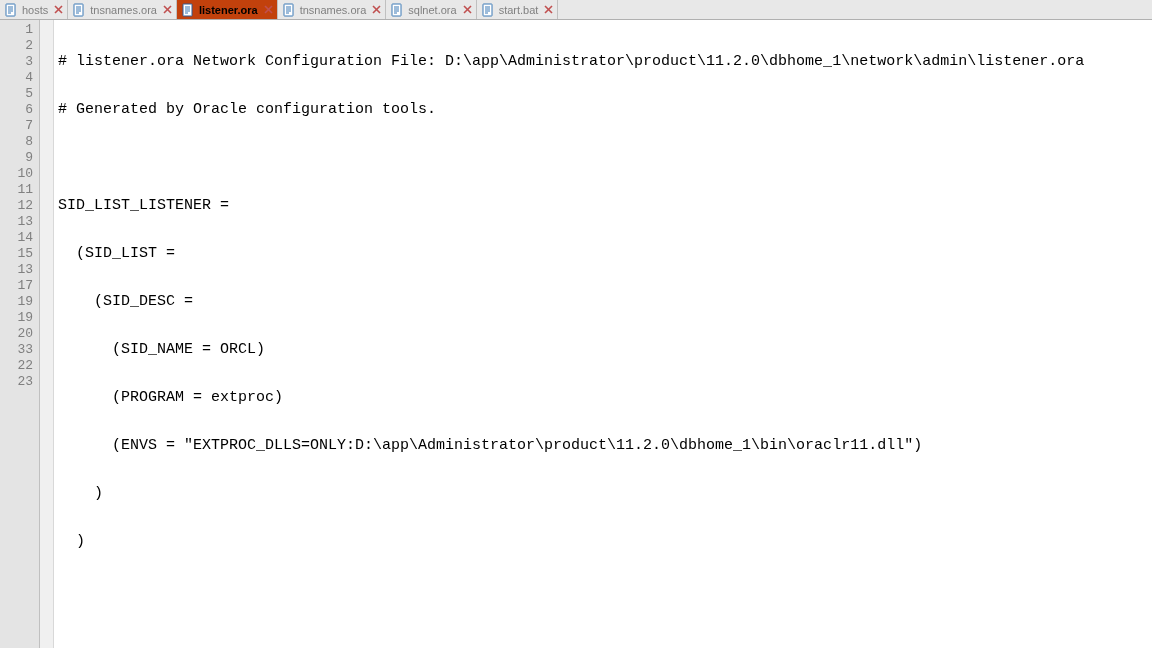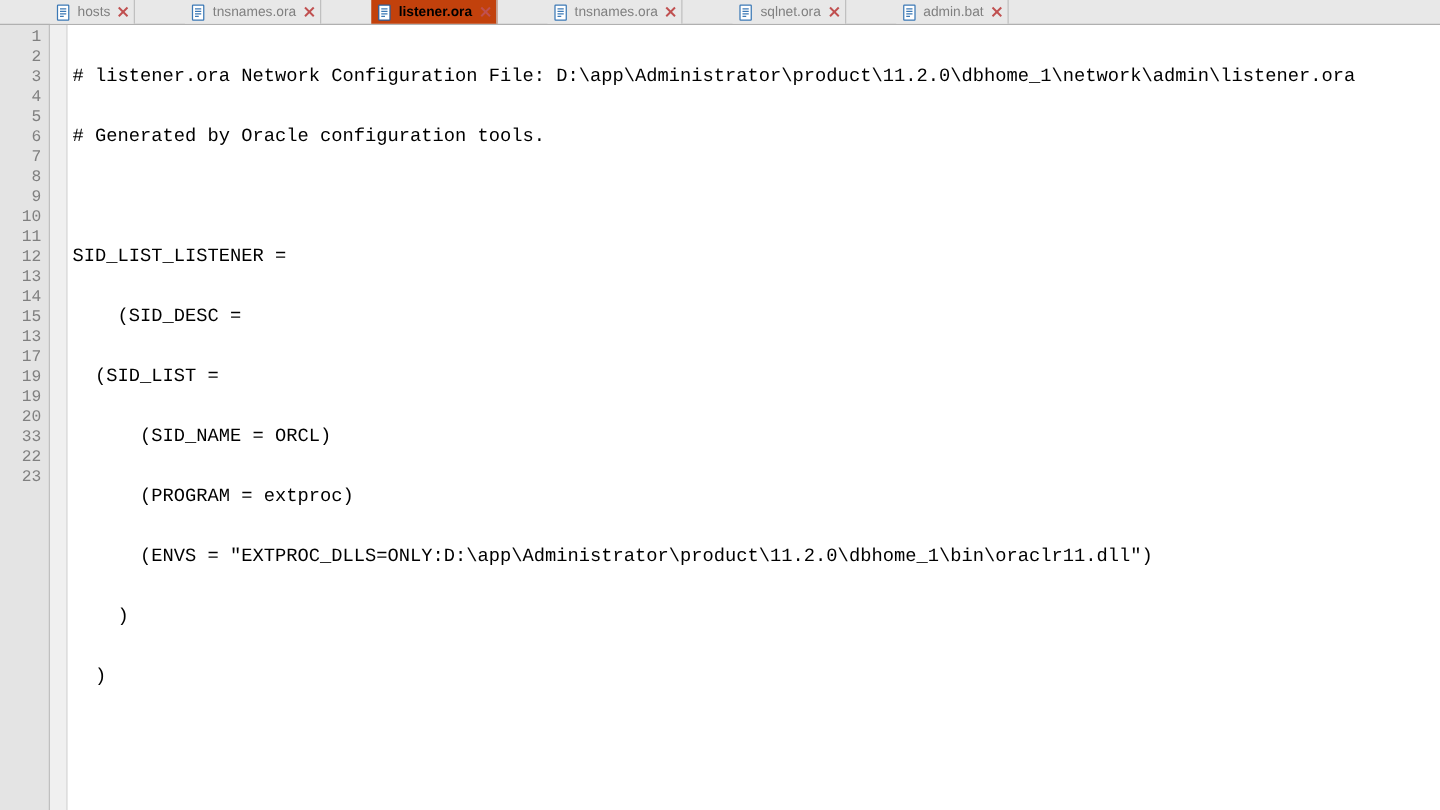--- a/index.html
+++ b/index.html
@@ -23,21 +23,20 @@
     align-items: center;
     padding: 0 4px 0 4px;
     border-right: 1px solid #c0c0c0;
     background: #e8e8e8;
     color: #808080;
     font-family: "Segoe UI", Tahoma, sans-serif;
     font-size: 11px;
     gap: 4px;
     cursor: pointer;
     white-space: nowrap;
-    margin-left: 40px;
   }
   .tab.active {
     background: #c2410c;
     color: #000000;
     font-weight: bold;
   }
   .tab .file-icon {
     width: 14px; height: 14px;
     display: inline-flex;
     align-items: center; justify-content: center;
@@ -183,21 +182,21 @@
     <div class="tab">
       <span class="file-icon">
         <svg width="14" height="14" viewBox="0 0 14 14">
   <rect class="page" x="2" y="1" width="9" height="12" rx="0.5" stroke-width="1"></rect>
   <polyline class="lines" points="4,4 9,4" stroke-width="1"></polyline>
   <polyline class="lines" points="4,6 9,6" stroke-width="1"></polyline>
   <polyline class="lines" points="4,8 9,8" stroke-width="1"></polyline>
   <polyline class="lines" points="4,10 7,10" stroke-width="1"></polyline>
 </svg>
       </span>
-      <span>admin.bat</span>
+      <span>start.bat</span>
       <span class="close-icon">
         <svg width="9" height="9" viewBox="0 0 9 9">
   <line x1="1" y1="1" x2="8" y2="8" stroke-width="1.6"></line>
   <line x1="8" y1="1" x2="1" y2="8" stroke-width="1.6"></line>
 </svg>
       </span>
     </div>
   </div>
 
 <div class="editor-area">
@@ -225,22 +224,22 @@
     <div>33</div>
     <div>22</div>
     <div>23</div>
   </div>
   <div class="fold-col"></div>
   <div class="code">
     <div class="code-line"># listener.ora Network Configuration File: D:\app\Administrator\product\11.2.0\dbhome_1\network\admin\listener.ora</div>
     <div class="code-line"># Generated by Oracle configuration tools.</div>
     <div class="code-line"></div>
     <div class="code-line">SID_LIST_LISTENER =</div>
+    <div class="code-line">  (SID_LIST =</div>
     <div class="code-line">    (SID_DESC =</div>
-    <div class="code-line">  (SID_LIST =</div>
     <div class="code-line">      (SID_NAME = ORCL)</div>
     <div class="code-line">      (PROGRAM = extproc)</div>
     <div class="code-line">      (ENVS = "EXTPROC_DLLS=ONLY:D:\app\Administrator\product\11.2.0\dbhome_1\bin\oraclr11.dll")</div>
     <div class="code-line">    )</div>
     <div class="code-line">  )</div>
     <div class="code-line"></div>
     
     
     
     

